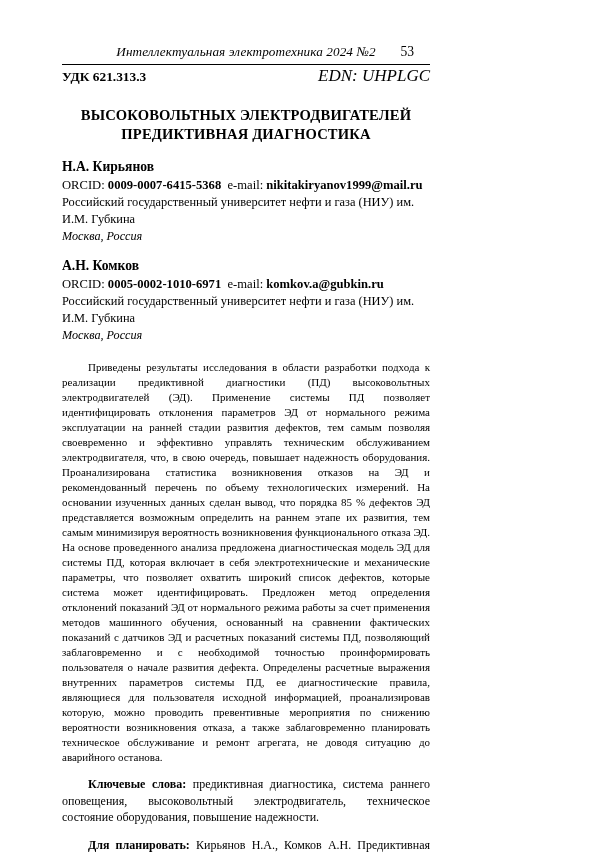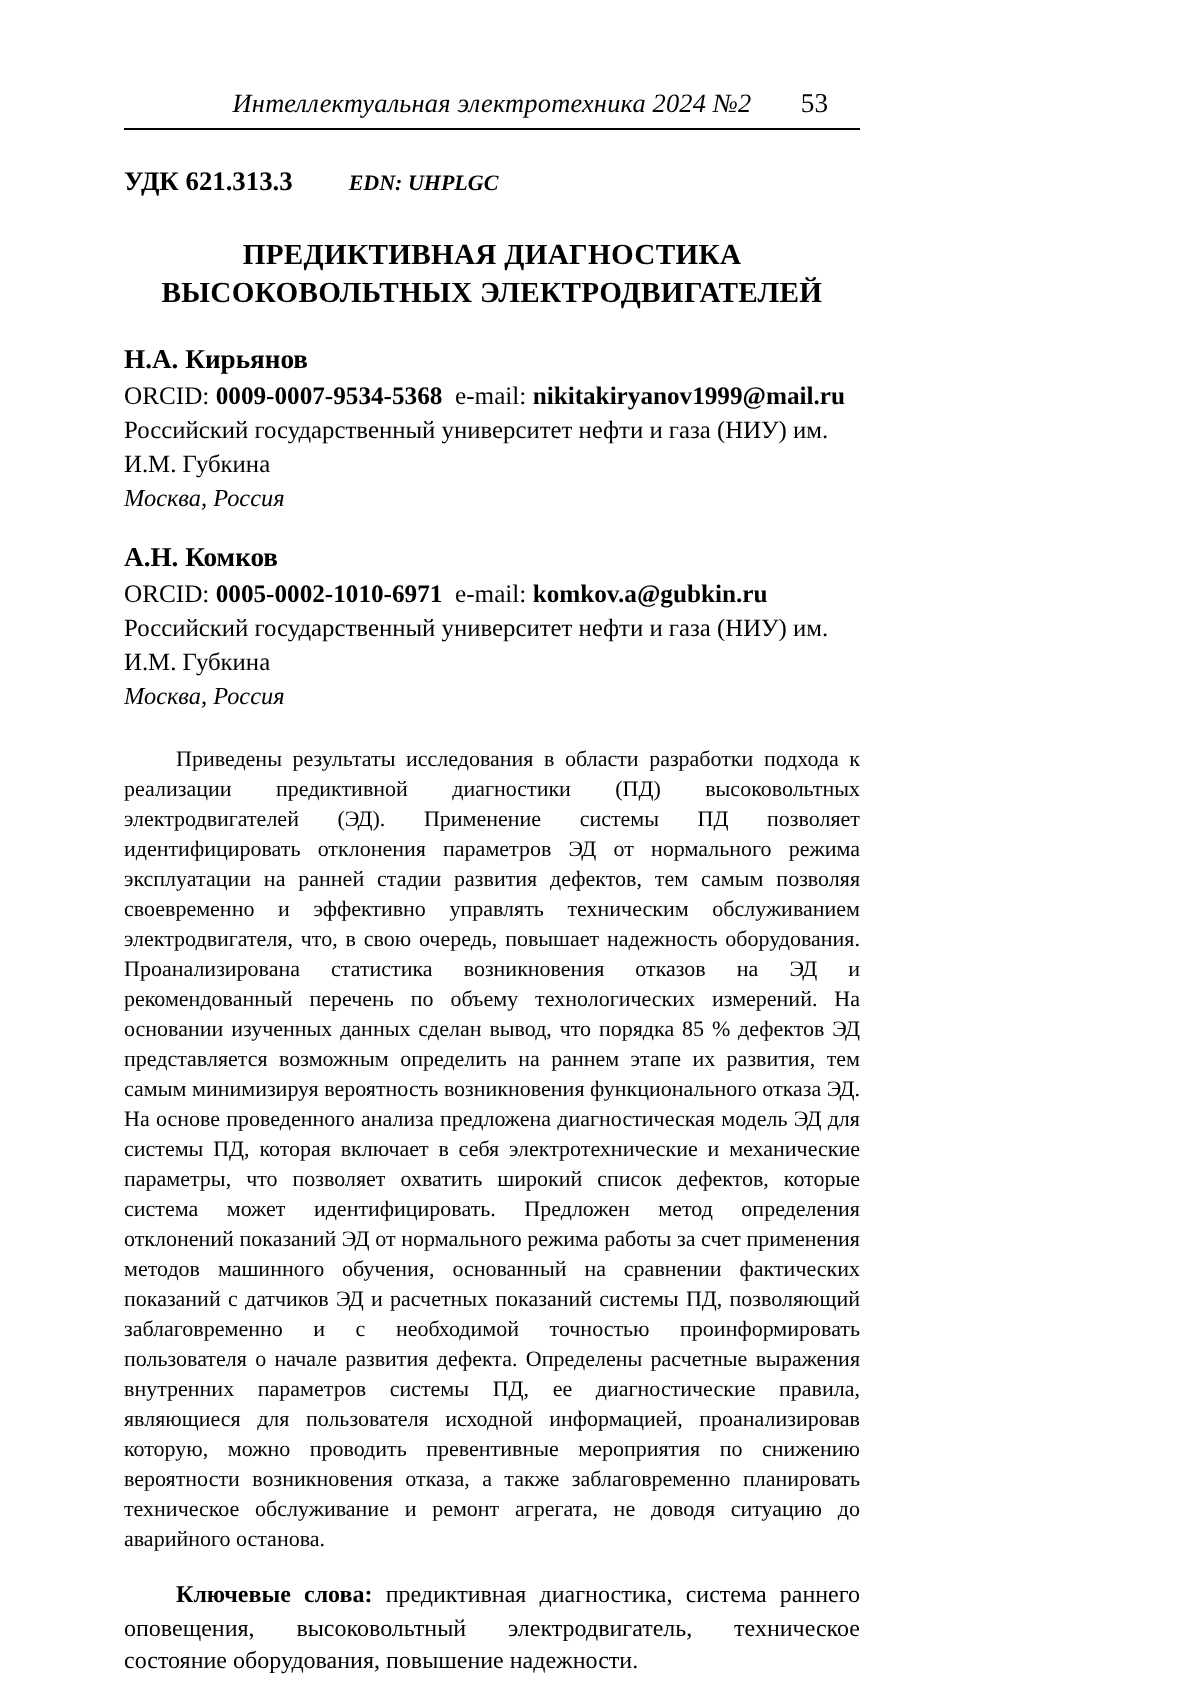--- a/index.html
+++ b/index.html
@@ -44,32 +44,33 @@
   .rule {
     border: none;
     border-top: 1px solid #000;
     margin: 3px 0 0 0;
     height: 0;
   }
 
   
   .meta-row {
     display: flex;
+    justify-content: space-between;
     align-items: baseline;
-    margin-top: 18px;
+    margin-top: 1px;
     gap: 28px;
   }
   .udc {
     font-weight: bold;
     font-size: 13.4px;
   }
   .edn {
     font-style: italic;
-    font-weight: bold;
-    font-size: 11px;
+    font-weight: normal;
+    font-size: 17px;
   }
 
   
   .doc-title {
     margin-top: 20px;
     text-align: center;
     font-weight: bold;
     font-size: 14.6px;
     line-height: 1.28;
     letter-spacing: 0.15px;
@@ -135,29 +136,29 @@
     <span class="runhead-page">53</span>
   </div>
   <hr class="rule">
 
   <div class="meta-row">
     <span class="udc">УДК 621.313.3</span>
     <span class="edn">EDN: UHPLGC</span>
   </div>
 
   <div class="doc-title">
+    <div>ВЫСОКОВОЛЬТНЫХ ЭЛЕКТРОДВИГАТЕЛЕЙ</div>
     <div>ПРЕДИКТИВНАЯ ДИАГНОСТИКА</div>
-    <div>ВЫСОКОВОЛЬТНЫХ ЭЛЕКТРОДВИГАТЕЛЕЙ</div>
   </div>
 
   <div class="author-block">
     <div class="author-name">Н.А. Кирьянов</div>
     <div class="author-ids">
       <span>ORCID:</span>
-      <span class="bold">0009-0007-9534-5368</span>&nbsp;
+      <span class="bold">0009-0007-6415-5368</span>&nbsp;
       <span>e-mail:</span>
       <span class="bold">nikitakiryanov1999@mail.ru</span>
     </div>
     <div class="author-affil">Российский государственный университет нефти и газа (НИУ) им. И.М. Губкина</div>
     <div class="author-city">Москва, Россия</div>
   </div>
 
   <div class="author-block second">
     <div class="author-name">А.Н. Комков</div>
     <div class="author-ids">

